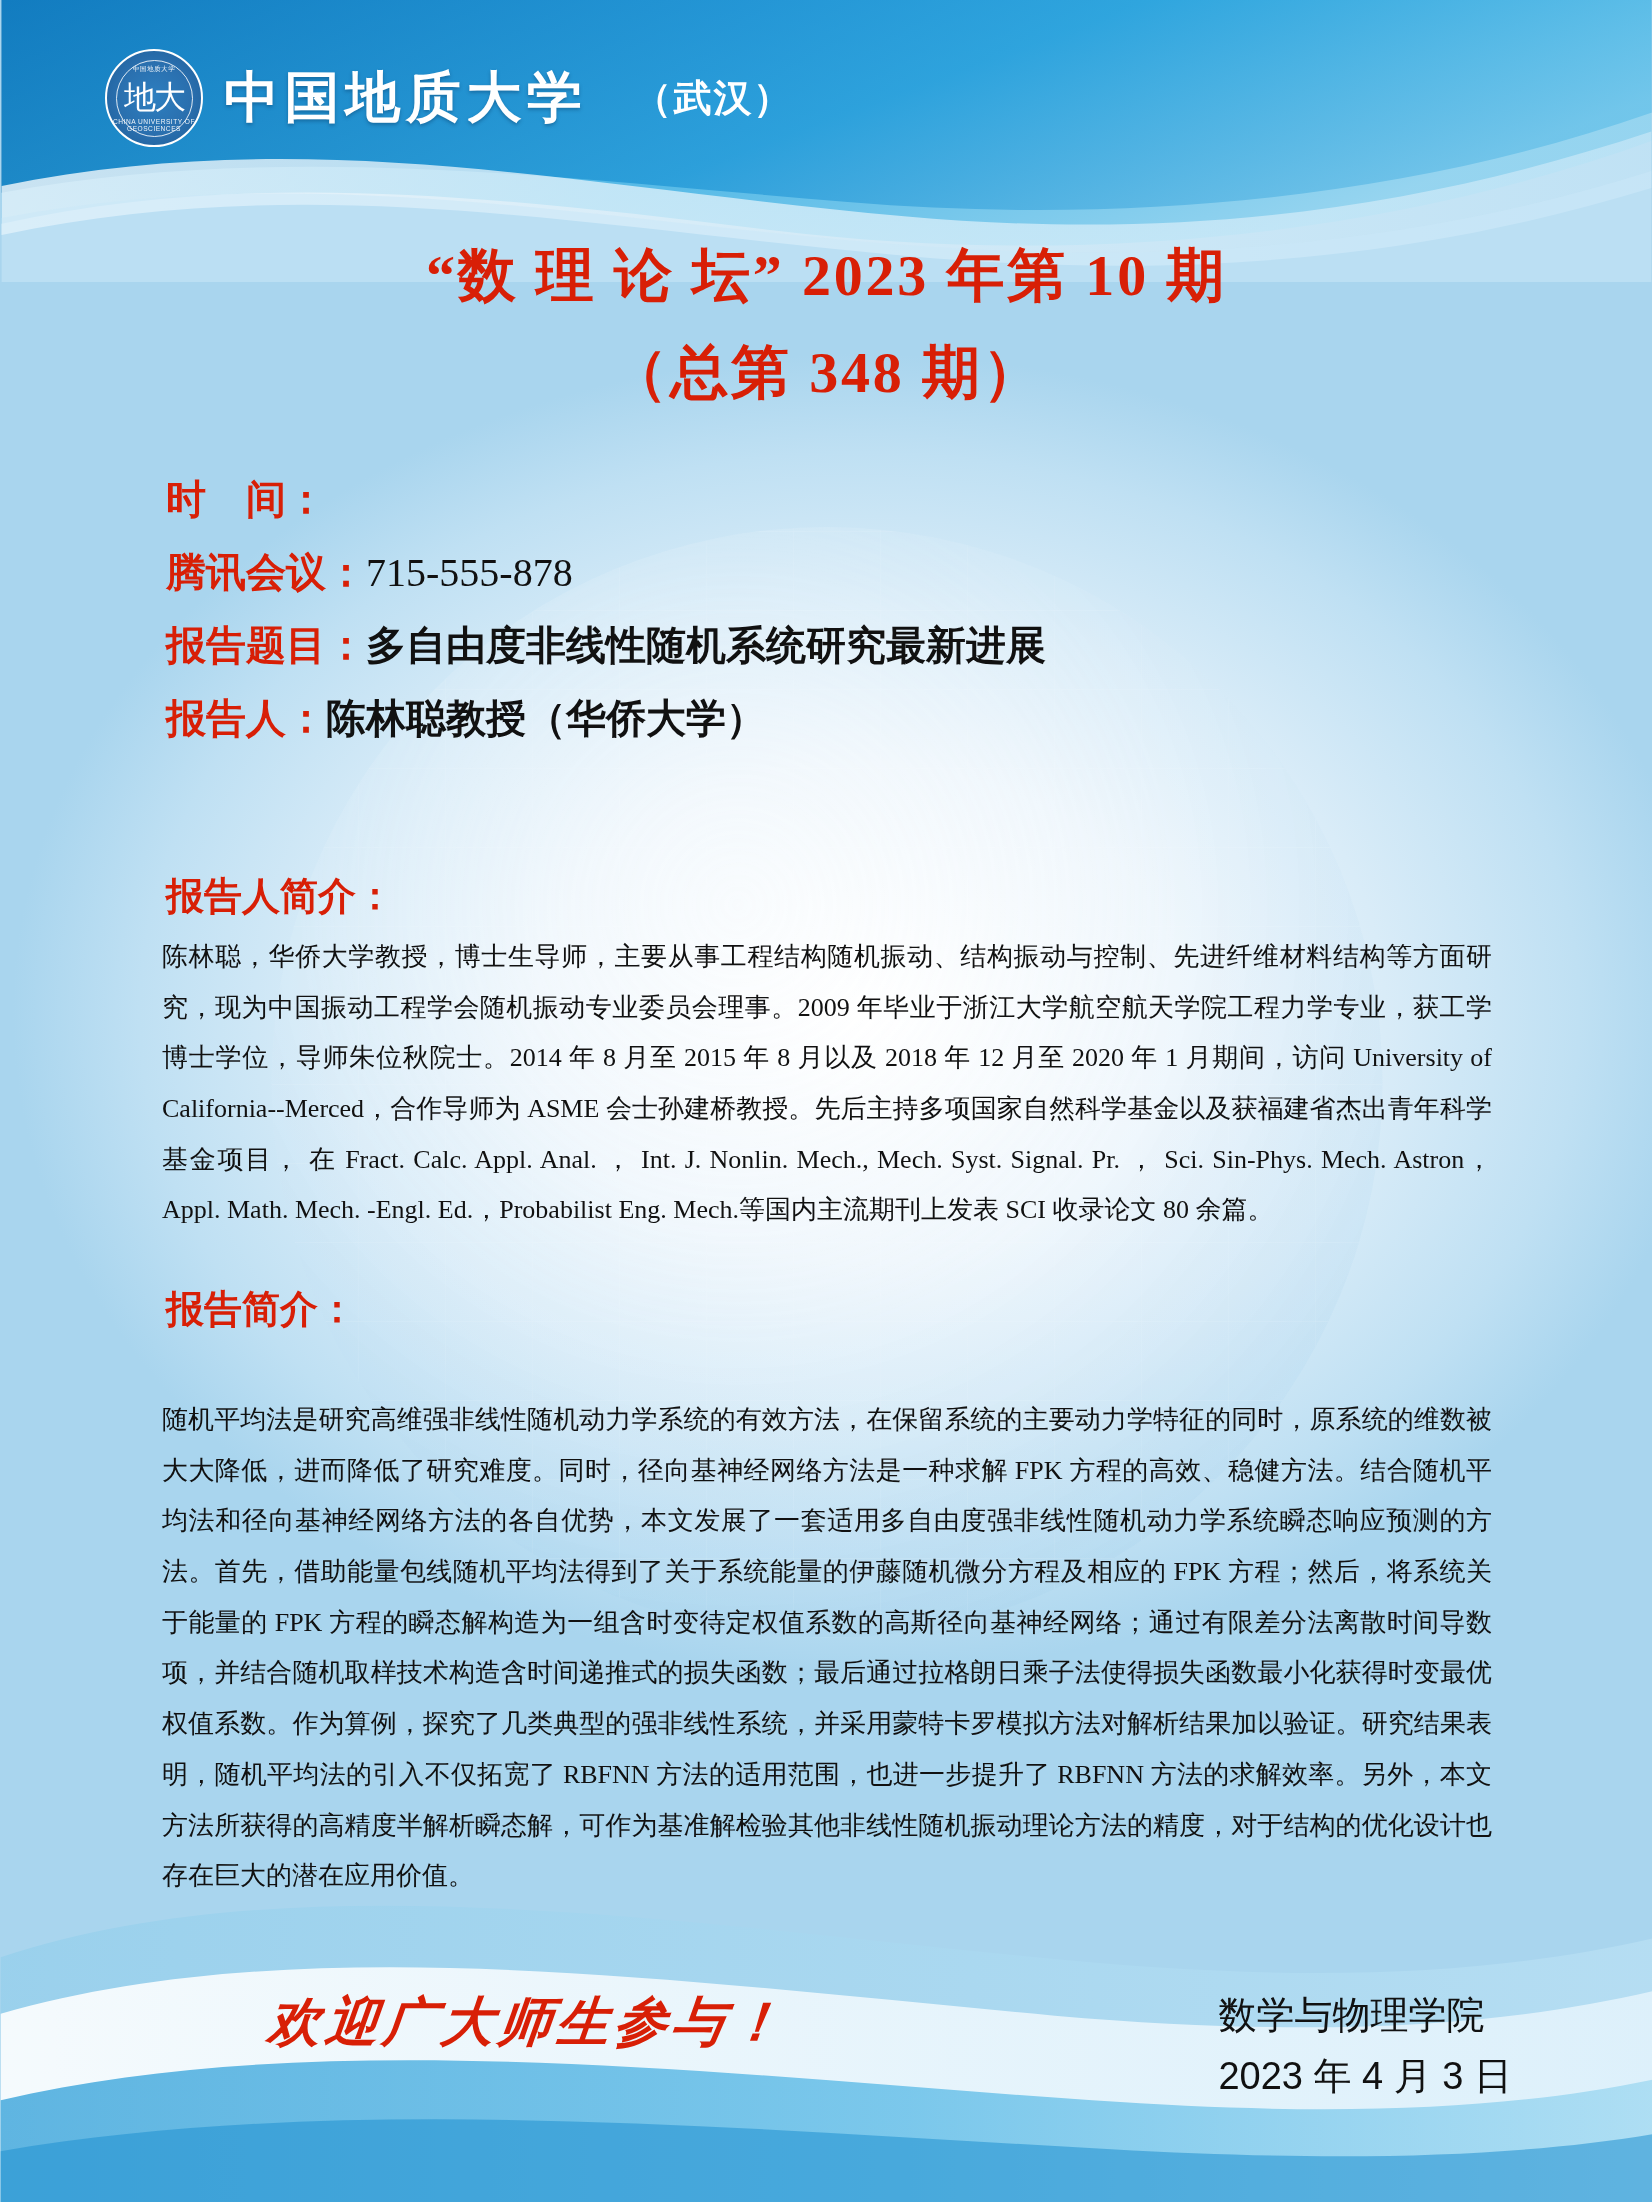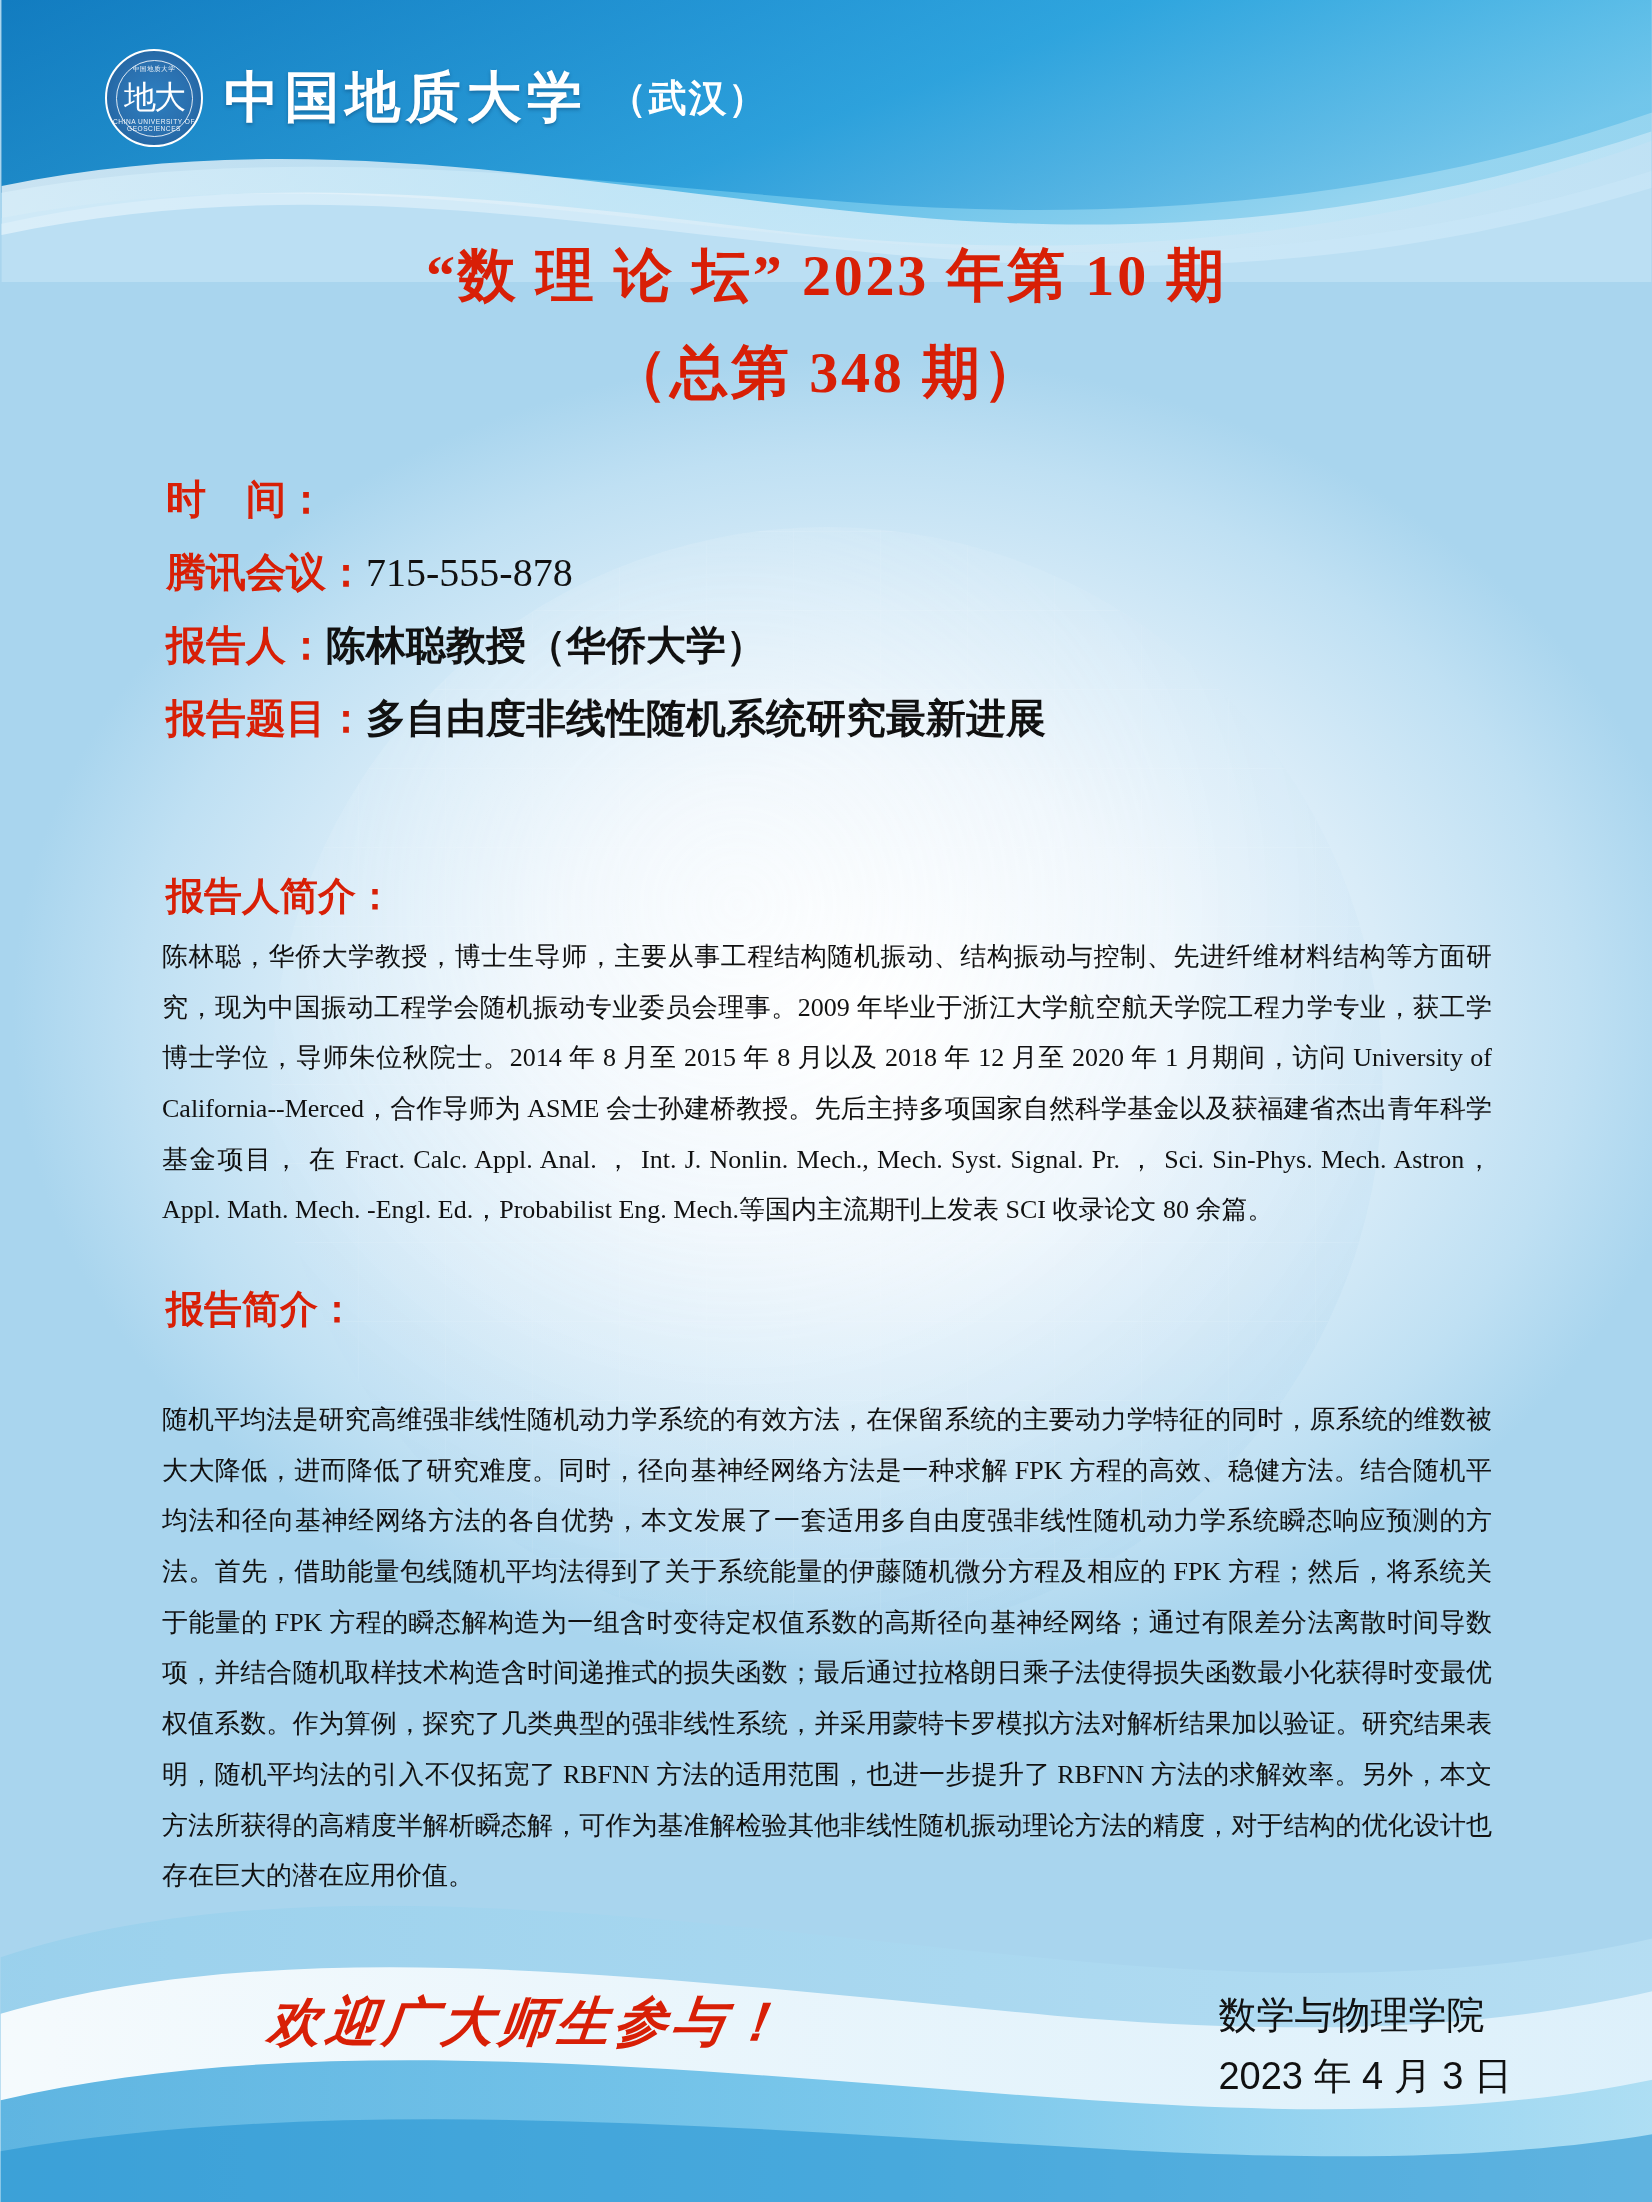--- a/index.html
+++ b/index.html
@@ -133,20 +133,21 @@
     font-weight: 700;
     letter-spacing: 5.6px;
     text-shadow: 0 1.9px 3.8px rgba(0,40,80,.35);
     white-space: nowrap;
   }
   .univ-city {
     color: #ffffff;
     font-size: 38px;
     font-weight: 700;
     letter-spacing: 1.9px;
+    margin-left: 25px;
   }
 
   
   .title-main, .title-sub {
     text-align: center;
     color: #d81f06;
     font-family: "Liberation Serif", serif;
     font-weight: 700;
     white-space: nowrap;
   }
@@ -321,26 +322,26 @@
 
     <div class="info-block">
       <div class="info-line">
         <span class="info-label">时　间：</span>
       </div>
       <div class="info-line">
         <span class="info-label">腾讯会议：</span>
         <span class="info-value">715-555-878</span>
       </div>
       <div class="info-line">
+        <span class="info-label">报告题目：</span>
+        <span class="info-value bold">多自由度非线性随机系统研究最新进展</span>
+      </div>
+      <div class="info-line">
         <span class="info-label">报告人：</span>
         <span class="info-value bold">陈林聪教授（华侨大学）</span>
-      </div>
-      <div class="info-line">
-        <span class="info-label">报告题目：</span>
-        <span class="info-value bold">多自由度非线性随机系统研究最新进展</span>
       </div>
     </div>
 
     <div class="section-head" id="head-bio">报告人简介：</div>
     <div class="body-text" id="bio-text">陈林聪，华侨大学教授，博士生导师，主要从事工程结构随机振动、结构振动与控制、先进纤维材料结构等方面研究，现为中国振动工程学会随机振动专业委员会理事。2009 年毕业于浙江大学航空航天学院工程力学专业，获工学博士学位，导师朱位秋院士。2014 年 8 月至 2015 年 8 月以及 2018 年 12 月至 2020 年 1 月期间，访问 University of California--Merced，合作导师为 ASME 会士孙建桥教授。先后主持多项国家自然科学基金以及获福建省杰出青年科学基金项目， 在 Fract. Calc. Appl. Anal. ， Int. J. Nonlin. Mech., Mech. Syst. Signal. Pr. ， Sci. Sin-Phys. Mech. Astron，Appl. Math. Mech. -Engl. Ed.，Probabilist Eng. Mech.等国内主流期刊上发表 SCI 收录论文 80 余篇。</div>
 
     <div class="section-head" id="head-abs">报告简介：</div>
     <div class="body-text" id="abs-text">随机平均法是研究高维强非线性随机动力学系统的有效方法，在保留系统的主要动力学特征的同时，原系统的维数被大大降低，进而降低了研究难度。同时，径向基神经网络方法是一种求解 FPK 方程的高效、稳健方法。结合随机平均法和径向基神经网络方法的各自优势，本文发展了一套适用多自由度强非线性随机动力学系统瞬态响应预测的方法。首先，借助能量包线随机平均法得到了关于系统能量的伊藤随机微分方程及相应的 FPK 方程；然后，将系统关于能量的 FPK 方程的瞬态解构造为一组含时变待定权值系数的高斯径向基神经网络；通过有限差分法离散时间导数项，并结合随机取样技术构造含时间递推式的损失函数；最后通过拉格朗日乘子法使得损失函数最小化获得时变最优权值系数。作为算例，探究了几类典型的强非线性系统，并采用蒙特卡罗模拟方法对解析结果加以验证。研究结果表明，随机平均法的引入不仅拓宽了 RBFNN 方法的适用范围，也进一步提升了 RBFNN 方法的求解效率。另外，本文方法所获得的高精度半解析瞬态解，可作为基准解检验其他非线性随机振动理论方法的精度，对于结构的优化设计也存在巨大的潜在应用价值。</div>
 
     <div class="welcome">欢迎广大师生参与！</div>

